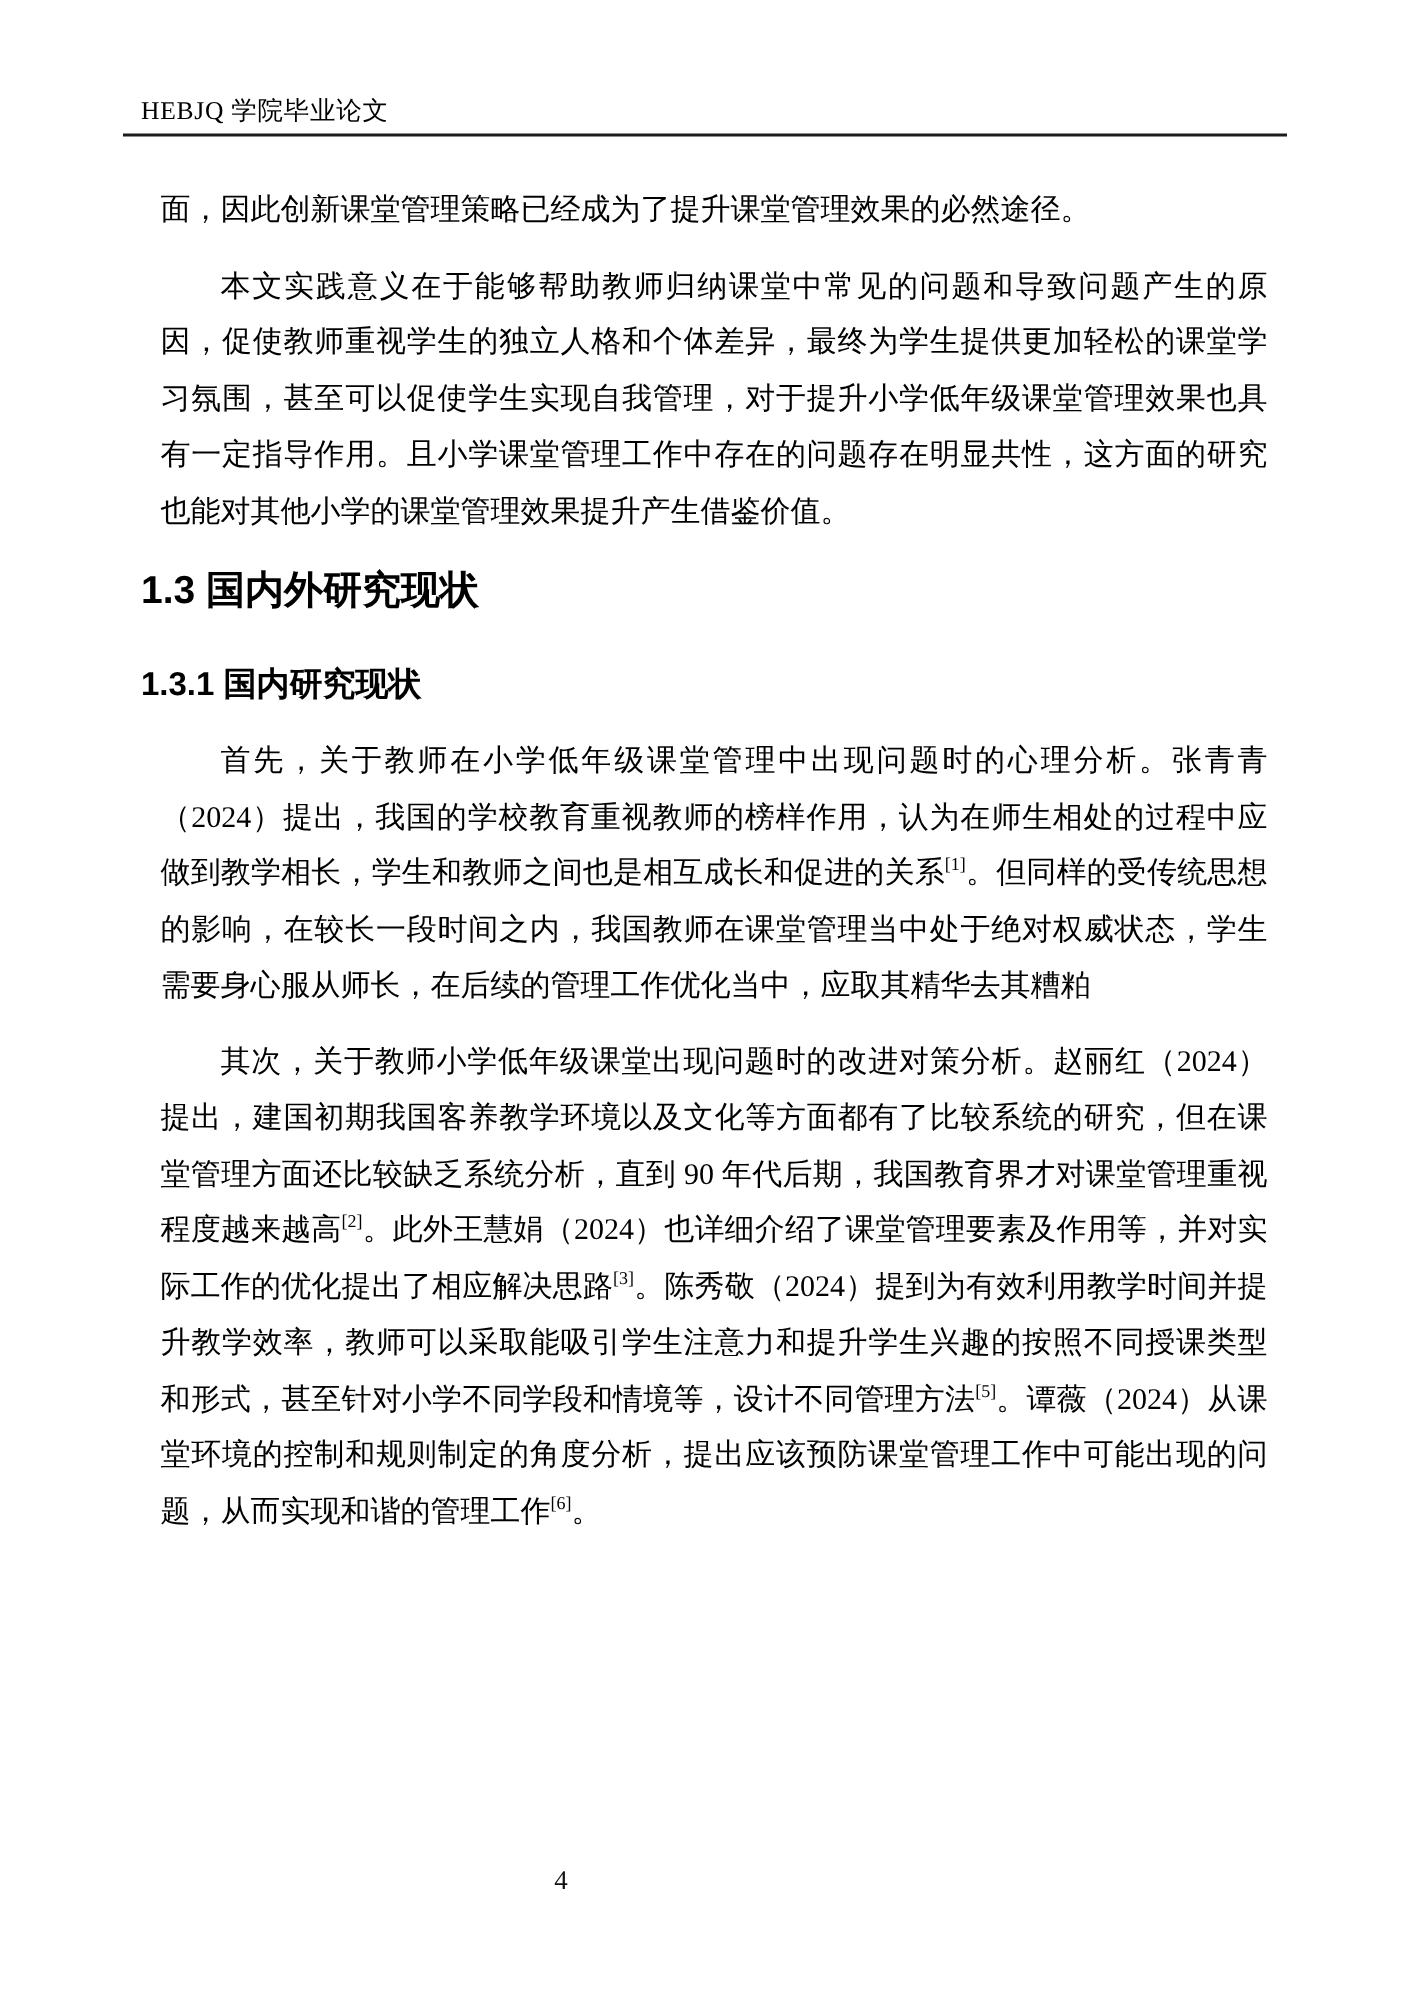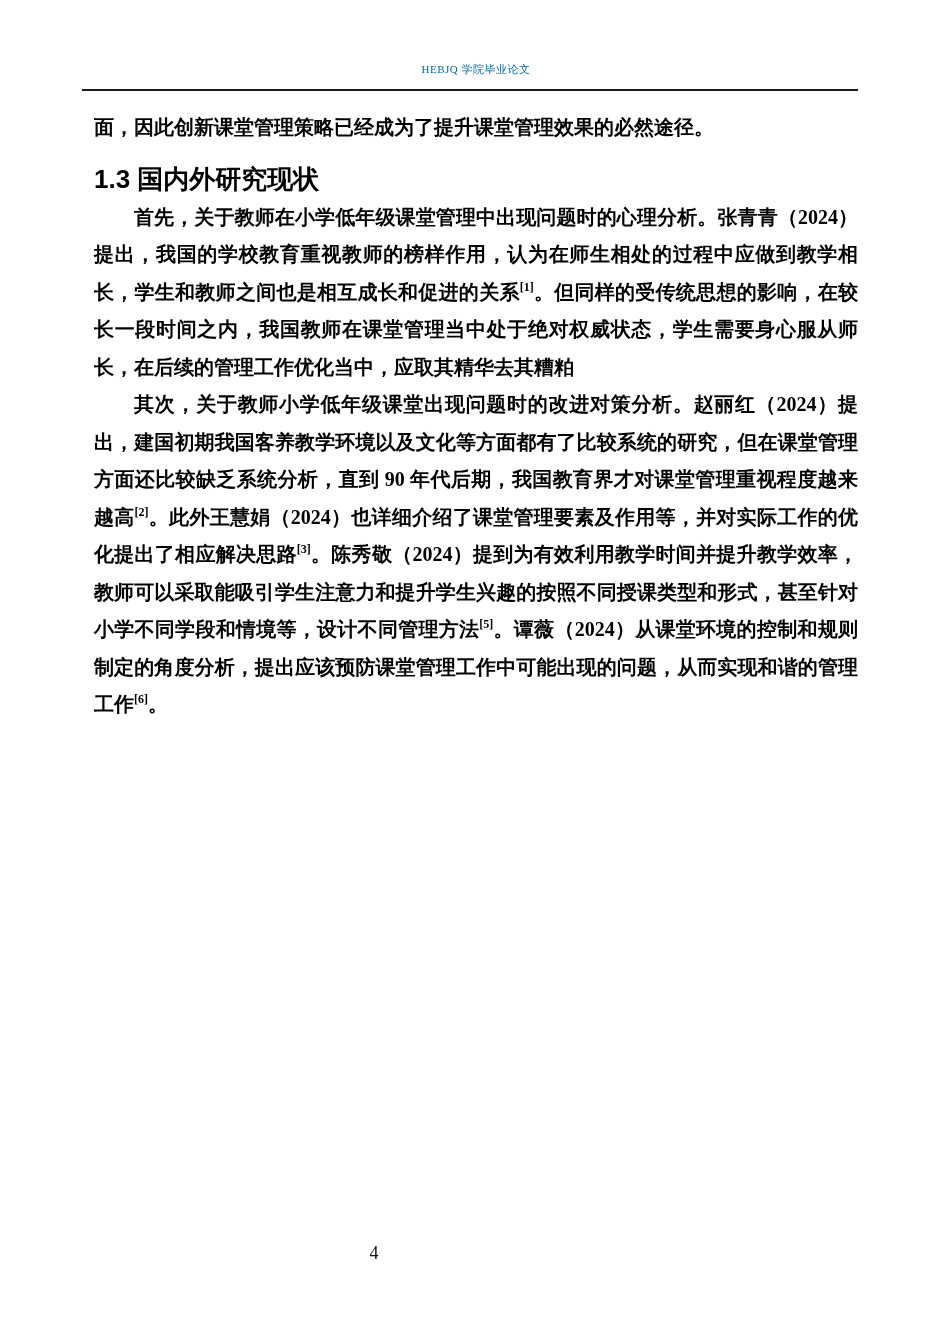--- a/index.html
+++ b/index.html
@@ -14,24 +14,23 @@
     background: #ffffff;
     color: #000000;
     font-family: "Liberation Serif", "DejaVu Serif", serif;
     overflow: hidden;
   }
   .header-title {
     position: absolute;
     top: 62px;
     left: 94px;
     width: 764px;
-    text-align: center;
-    font-size: 11px;
+    font-size: 17px;
     letter-spacing: 0.5px;
-    color: #0369a1;
+    color: #000000;
   }
   .header-rule {
     position: absolute;
     top: 89px;
     left: 82px;
     width: 776px;
     height: 2px;
     background: #1c1c1c;
   }
   .content {
@@ -39,22 +38,21 @@
     top: 92px;
     left: 94px;
     width: 764px;
     padding-top: 17px;
     font-size: 20px;
     line-height: 37.5px;
     text-align: justify;
     text-justify: inter-character;
   }
   .content p {
-    margin: 0;
-    font-weight: bold;
+    margin: 13px;
   }
   .content p.indent {
     text-indent: 2em;
   }
   .content h2 {
     font-family: "Liberation Sans", "DejaVu Sans", sans-serif;
     font-weight: bold;
     font-size: 26px;
     line-height: 40px;
     margin: 12px 0 0 0;
@@ -86,19 +84,21 @@
 </style>
 </head>
 <body>
 
 <div class="page">
   <div class="header-title">HEBJQ 学院毕业论文</div>
   <div class="header-rule"></div>
 
   <main class="content">
       <p><span>面，因此创新课堂管理策略已经成为了提升课堂管理效果的必然途径。</span></p>
+      <p class="indent"><span>本文实践意义在于能够帮助教师归纳课堂中常见的问题和导致问题产生的原因，促使教师重视学生的独立人格和个体差异，最终为学生提供更加轻松的课堂学习氛围，甚至可以促使学生实现自我管理，对于提升小学低年级课堂管理效果也具有一定指导作用。且小学课堂管理工作中存在的问题存在明显共性，这方面的研究也能对其他小学的课堂管理效果提升产生借鉴价值。</span></p>
       <h2>1.3 国内外研究现状</h2>
+      <h3>1.3.1 国内研究现状</h3>
       <p class="indent"><span>首先，关于教师在小学低年级课堂管理中出现问题时的心理分析。张青青（2024）提出，我国的学校教育重视教师的榜样作用，认为在师生相处的过程中应做到教学相长，学生和教师之间也是相互成长和促进的关系</span><sup class="ref">[1]</sup><span>。但同样的受传统思想的影响，在较长一段时间之内，我国教师在课堂管理当中处于绝对权威状态，学生需要身心服从师长，在后续的管理工作优化当中，应取其精华去其糟粕</span></p>
       <p class="indent"><span>其次，关于教师小学低年级课堂出现问题时的改进对策分析。赵丽红（2024）提出，建国初期我国客养教学环境以及文化等方面都有了比较系统的研究，但在课堂管理方面还比较缺乏系统分析，直到 90 年代后期，我国教育界才对课堂管理重视程度越来越高</span><sup class="ref">[2]</sup><span>。此外王慧娟（2024）也详细介绍了课堂管理要素及作用等，并对实际工作的优化提出了相应解决思路</span><sup class="ref">[3]</sup><span>。陈秀敬（2024）提到为有效利用教学时间并提升教学效率，教师可以采取能吸引学生注意力和提升学生兴趣的按照不同授课类型和形式，甚至针对小学不同学段和情境等，设计不同管理方法</span><sup class="ref">[5]</sup><span>。谭薇（2024）从课堂环境的控制和规则制定的角度分析，提出应该预防课堂管理工作中可能出现的问题，从而实现和谐的管理工作</span><sup class="ref">[6]</sup><span>。</span></p>
     </main>
 
   <div class="page-number">4</div>
 </div>
 
 </body></html>

